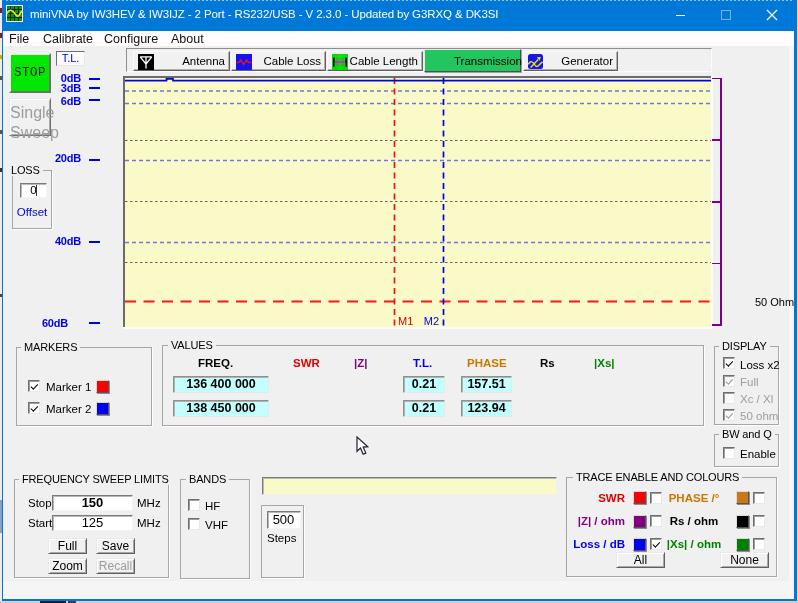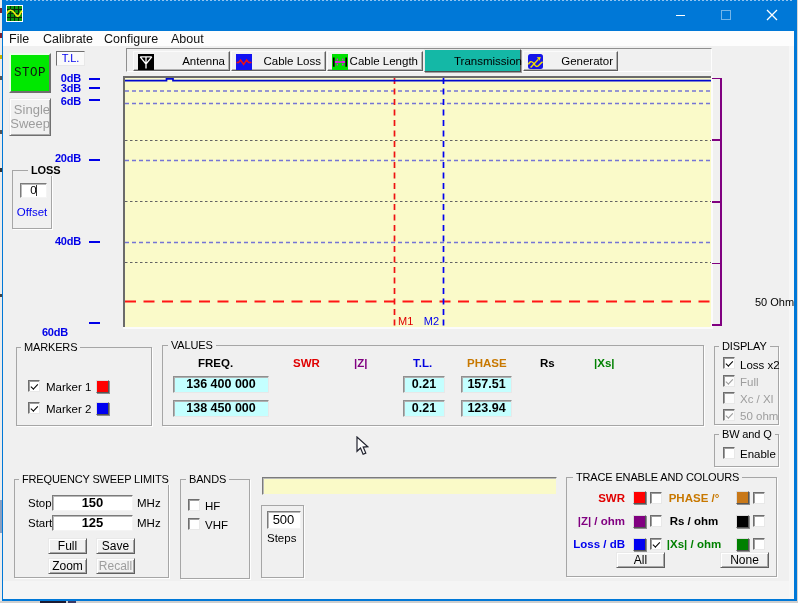--- a/index.html
+++ b/index.html
@@ -42,41 +42,41 @@
 
 #stopbtn { left:9px; top:53px; width:42px; height:40px; background:#00e800;
   border:2px solid; border-color:#eaffea #6f6f6f #6f6f6f #eaffea;
   color:#111; font-family:"Liberation Mono", monospace; font-size:12.5px; letter-spacing:0.5px;
   display:flex; align-items:center; justify-content:center; }
 #tlbox { left:56px; top:51px; width:29px; height:15px; background:#fafafa;
   border:1px solid; border-color:#6f6f6f #e8e8e8 #e8e8e8 #6f6f6f;
   color:#0000f0; font-size:11px; text-align:center; line-height:13px; }
 #sweepbtn { left:9px; top:98px; width:42px; height:38px; background:#f1f1f1;
   border:1px solid; border-color:#e9e9e9 #707070 #707070 #e9e9e9; box-shadow:inset 1px 1px 0 #fff, inset -1px -1px 0 #aaa;
-  color:#9d9d9d; font-size:13px; line-height:14px; text-align:right; padding-top:4px; }
+  color:#9d9d9d; font-size:16px; line-height:20px; text-align:center; padding-top:4px; }
 .dbl { color:#0000e8; font-size:11px; font-weight:bold; text-align:right; width:27px; letter-spacing:-0.2px; }
 .dbt { background:#0000e8; width:11px; height:2px; }
 
 
 #lossgrp { left:12px; top:170px; width:40px; height:59px; }
 #lossin { left:20px; top:183px; width:27px; height:15px; font-size:11.5px; text-align:center; line-height:13px; color:#000; }
 
 
 #chartTop { left:123px; top:75.5px; width:590px; height:2px; background:#6b6b6b; }
 #chartLeft { left:123px; top:75.5px; width:2px; height:252px; background:#6b6b6b; }
 #chartBg { left:125px; top:77.5px; width:586px; height:249.5px; background:#fafac9; }
 #paxis { left:719.8px; top:78px; width:1.8px; height:248px; background:#800080; }
 .ptick { background:#800080; width:9px; height:1.8px; left:712px; }
 
 
 .tab { height:20px; background:#f1f1f1; border:1px solid; border-color:#fbfbfb #5f5f5f #5f5f5f #fbfbfb;
   box-shadow:inset -1px -1px 0 #b0b0b0; display:flex; align-items:center; font-size:11.5px; color:#000; }
 .tab .ticon { margin-left:4px; position:relative; top:1px; }
 .tab span { margin-left:auto; margin-right:4px; }
-.tab.sel .ticon { top:2px; } .tab.sel { height:23px; background:#14b8a6; border-color:#e8e8e8 #4f4f4f #4f4f4f #e8e8e8; box-shadow:1px 1px 0 #9f9f9f;padding-left:25px; }
+.tab.sel .ticon { top:2px; } .tab.sel { height:23px; background:#22c55e; border-color:#e8e8e8 #4f4f4f #4f4f4f #e8e8e8; box-shadow:1px 1px 0 #9f9f9f;padding-left:25px; }
 
 
 .cyan { background:#c4ffff; border:1px solid; border-color:#8f8f8f #e8e8e8 #e8e8e8 #8f8f8f; box-shadow:inset 1px 1px 0 #b0b0b0;
   font-size:12.5px; font-weight:bold; color:#000; text-align:center; line-height:15px; }
 </style>
 </head>
 <body>
 <div id="win">
   <div class="abs" id="outL"></div>
   <div class="abs" id="outR"></div>
@@ -98,20 +98,21 @@
     <g stroke="#0a280a" stroke-width="1">
       <line x1="1" y1="4.5" x2="16" y2="4.5"></line>
         <line x1="1" y1="8.5" x2="16" y2="8.5"></line>
         <line x1="1" y1="12.5" x2="16" y2="12.5"></line>
       <line x1="4.5" y1="1" x2="4.5" y2="16"></line>
         <line x1="8.5" y1="1" x2="8.5" y2="16"></line>
         <line x1="12.5" y1="1" x2="12.5" y2="16"></line>
     </g>
     <path d="M1 8.5 C3 4.5, 5.5 4.2, 8 7.5 C10 10.3, 11.5 12.6, 13.2 10.3 L16 5.8" fill="none" stroke="#f2ea12" stroke-width="1.7"></path>
   </svg>
+  <div class="abs ttl" style="left:30px; top:8px;">miniVNA by IW3HEV &amp; IW3IJZ - 2 Port - RS232/USB - V 2.3.0 - Updated by G3RXQ &amp; DK3SI</div>
 
   <div class="abs" style="left:676px; top:15px; width:9px; height:1.4px; background:#fff;"></div>
   <div class="abs" style="left:721px; top:10px; width:9.5px; height:9.5px; border:1.2px solid rgba(255,255,255,.45);"></div>
   <svg class="abs" style="left:766px; top:9px;" width="12" height="12" viewBox="0 0 12 12">
     <path d="M1 1 L11 11 M11 1 L1 11" stroke="#fff" stroke-width="1.3"></path>
   </svg>
 
   <div class="abs menuitem" style="left:9px;">File</div>
   <div class="abs menuitem" style="left:43px;">Calibrate</div>
   <div class="abs menuitem" style="left:104px;">Configure</div>
@@ -169,25 +170,25 @@
   <div class="abs dbl" style="left:54px; top:71.5px;">0dB</div>
   <div class="abs dbt" style="left:89px; top:78.3px;"></div>
   <div class="abs dbl" style="left:54px; top:82.2px;">3dB</div>
   <div class="abs dbt" style="left:89px; top:87px;"></div>
   <div class="abs dbl" style="left:54px; top:94.7px;">6dB</div>
   <div class="abs dbt" style="left:89px; top:99.3px;"></div>
   <div class="abs dbl" style="left:47px; top:152.2px; width:34px;">20dB</div>
   <div class="abs dbt" style="left:89px; top:158.6px;"></div>
   <div class="abs dbl" style="left:47px; top:234.6px; width:34px;">40dB</div>
   <div class="abs dbt" style="left:89px; top:241px;"></div>
-  <div class="abs dbl" style="left:34px; top:316.8px; width:34px;margin-top:9px;">60dB</div>
+  <div class="abs dbl" style="left:34px; top:316.8px; width:34px;">60dB</div>
   <div class="abs dbt" style="left:89px; top:322.3px;"></div>
 
   <div class="abs etched" id="lossgrp"></div>
-  <div class="abs glabel" style="left:28px; top:165px;font-weight:bold;">LOSS</div>
+  <div class="abs glabel" style="left:8px; top:165px;">LOSS</div>
   <div class="abs sunken" id="lossin">0</div>
   <div class="abs" style="left:36px; top:185px; width:1px; height:11px; background:#333;"></div>
   <div class="abs" style="left:12px; top:206px; width:40px; text-align:center; color:#0000f0; font-size:11.5px;">Offset</div>
 
   <div class="abs" id="chartTop"></div>
   <div class="abs" id="chartLeft"></div>
   <div class="abs" id="chartBg"></div>
   <svg class="abs" style="left:125px; top:77.5px;" width="586" height="250" viewBox="0 0 586 250">
     <g fill="none">
       <line x1="0" y1="13" x2="586" y2="13" stroke="#7575d5" stroke-width="1.3" stroke-dasharray="4 3"></line>
@@ -255,21 +256,21 @@
   <div class="abs glabel" style="left:719px; top:429px;">BW and Q</div>
   <div class="abs cb" style="left:723px; top:447px;"></div>
   <div class="abs lbl" style="left:740px; top:447.5px;">Enable</div>
 
   <div class="abs etched" style="left:14px; top:479px; width:155px; height:99px;"></div>
   <div class="abs glabel" style="left:19px; top:474px;">FREQUENCY SWEEP LIMITS</div>
   <div class="abs lbl" style="left:28px; top:497px;">Stop</div>
   <div class="abs sunken" style="left:52px; top:495px; width:81px; height:16px; font-size:13px; font-weight:bold; text-align:center; line-height:14px;">150</div>
   <div class="abs lbl" style="left:137px; top:497px;">MHz</div>
   <div class="abs lbl" style="left:28px; top:516.5px;">Start</div>
-  <div class="abs sunken" style="left:52px; top:514.5px; width:81px; height:16px; font-size:13px; font-weight:bold; text-align:center; line-height:14px;">125</div>
+  <div class="abs sunken" style="left:52px; top:514.5px; width:81px; height:16px; font-size:13px; font-weight:normal; text-align:center; line-height:14px;">125</div>
   <div class="abs lbl" style="left:137px; top:516.5px;">MHz</div>
   <div class="abs btn" style="left:48px; top:538px; width:39px; height:16px; line-height:14px;">Full</div>
   <div class="abs btn" style="left:96px; top:538px; width:39px; height:16px; line-height:14px;">Save</div>
   <div class="abs btn" style="left:48px; top:558px; width:39px; height:16px; line-height:14px;">Zoom</div>
   <div class="abs btn" style="left:96px; top:558px; width:39px; height:16px; line-height:14px; color:#9d9d9d;">Recall</div>
 
   <div class="abs etched" style="left:180px; top:479px; width:70px; height:100px;"></div>
   <div class="abs glabel" style="left:186px; top:474px;">BANDS</div>
   <div class="abs cb" style="left:188px; top:499px;"></div>
   <div class="abs lbl" style="left:205px; top:499.5px;">HF</div>

